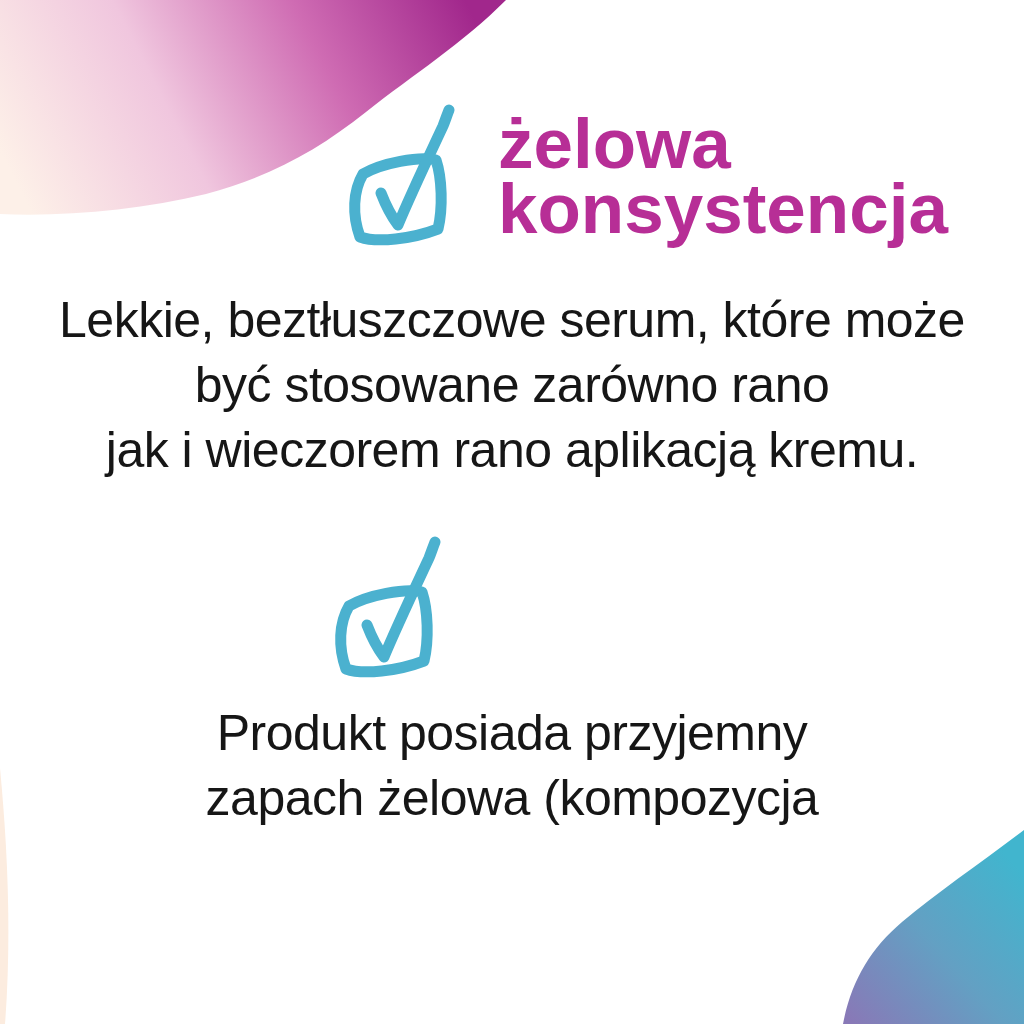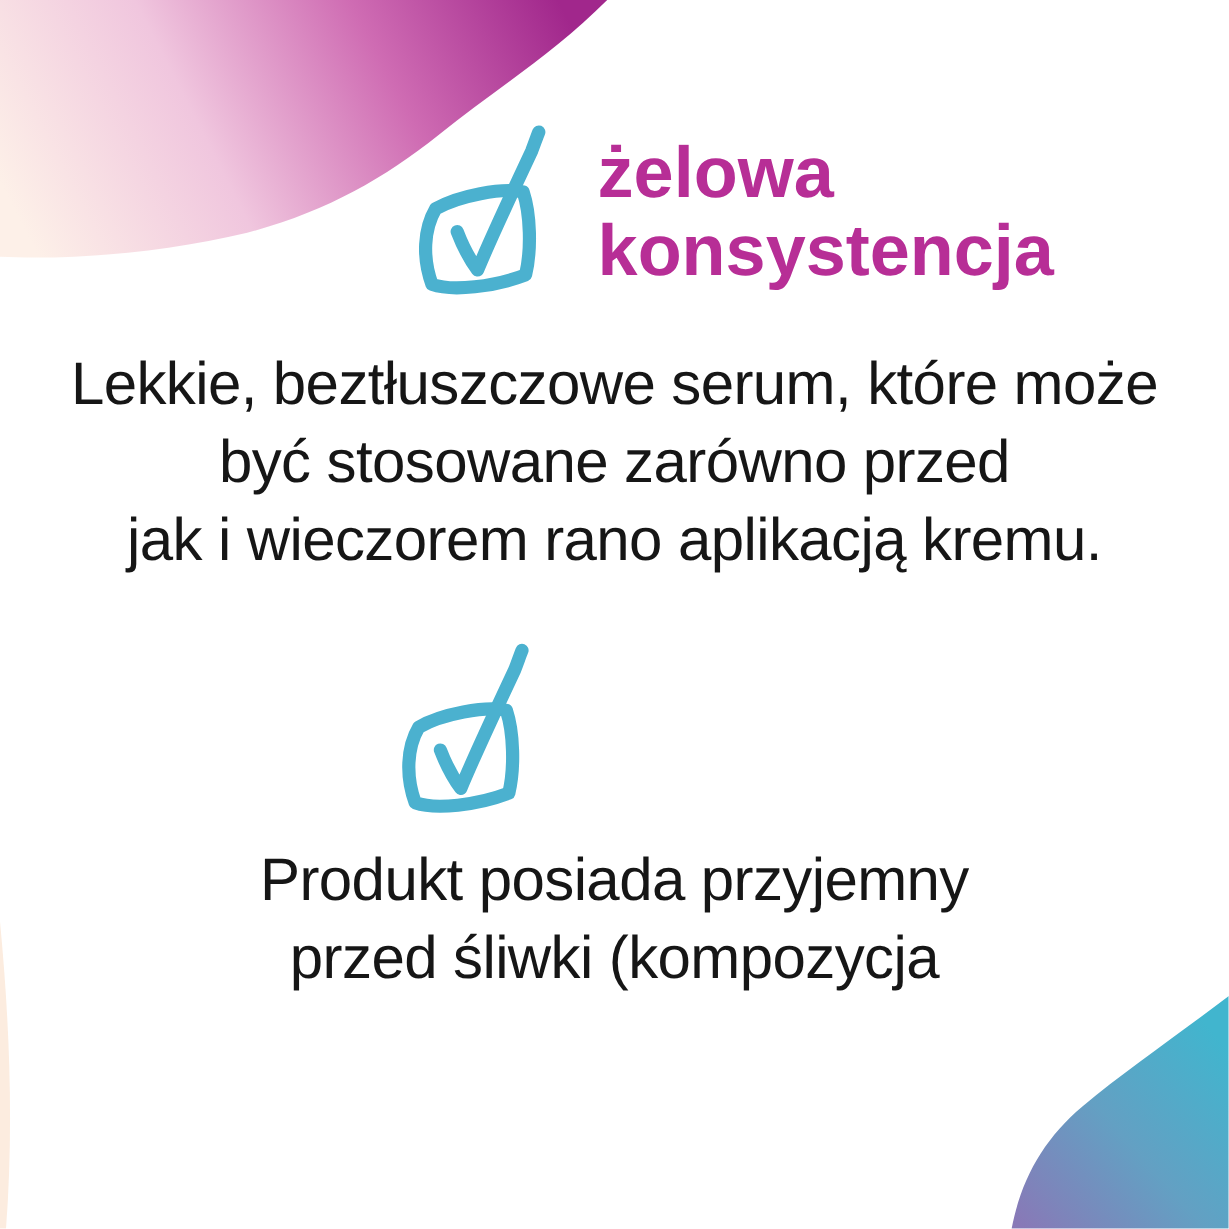--- a/index.html
+++ b/index.html
@@ -32,21 +32,21 @@
     stroke-width: 11;
     stroke-linecap: round;
     stroke-linejoin: round;
   }
   .icon-1 { left: 340px; top: 96px; }
   .icon-2 { left: 326px; top: 528px; }
   .heading {
     position: absolute;
     color: var(--heading-magenta, #b72e96);
     font-weight: bold;
-    font-size: 60px;
+    font-size: 71px;
     line-height: 65px;
     letter-spacing: 0px;
     white-space: nowrap;
   }
   .heading-1 { left: 498px; top: 111px; }
   .heading-2 { left: 462px; top: 598px; }
   .body-text {
     position: absolute;
     left: 0;
     right: 0;
@@ -89,28 +89,28 @@
     <path d="M41,97 C46,110 52,121 58,129 C70,100 89,60 103,30 C105,25 107,19 109,14"></path>
   </svg>
 
   <div class="heading heading-1">
     <div class="line">żelowa</div>
     <div class="line">konsystencja</div>
   </div>
 
   <div class="body-text body-1">
     <div class="line">Lekkie, beztłuszczowe serum, które może</div>
-    <div class="line">być stosowane zarówno przed</div>
+    <div class="line">być stosowane zarówno rano</div>
     <div class="line">jak i wieczorem rano aplikacją kremu.</div>
   </div>
 
   <svg class="check-icon icon-2" viewBox="0 0 120 160" aria-hidden="true">
     <path d="M23,78 C42,67 79,60 96,64 C102,82 103,112 98,133 C72,143 37,147 20,141 C12,119 13,95 23,78 Z"></path>
     <path d="M41,97 C46,110 52,121 58,129 C70,100 89,60 103,30 C105,25 107,19 109,14"></path>
   </svg>
 
 
   <div class="body-text body-2">
     <div class="line">Produkt posiada przyjemny</div>
-    <div class="line">przed śliwki (kompozycja</div>
+    <div class="line">zapach żelowa (kompozycja</div>
   </div>
 
 </div>
 
 </body></html>

